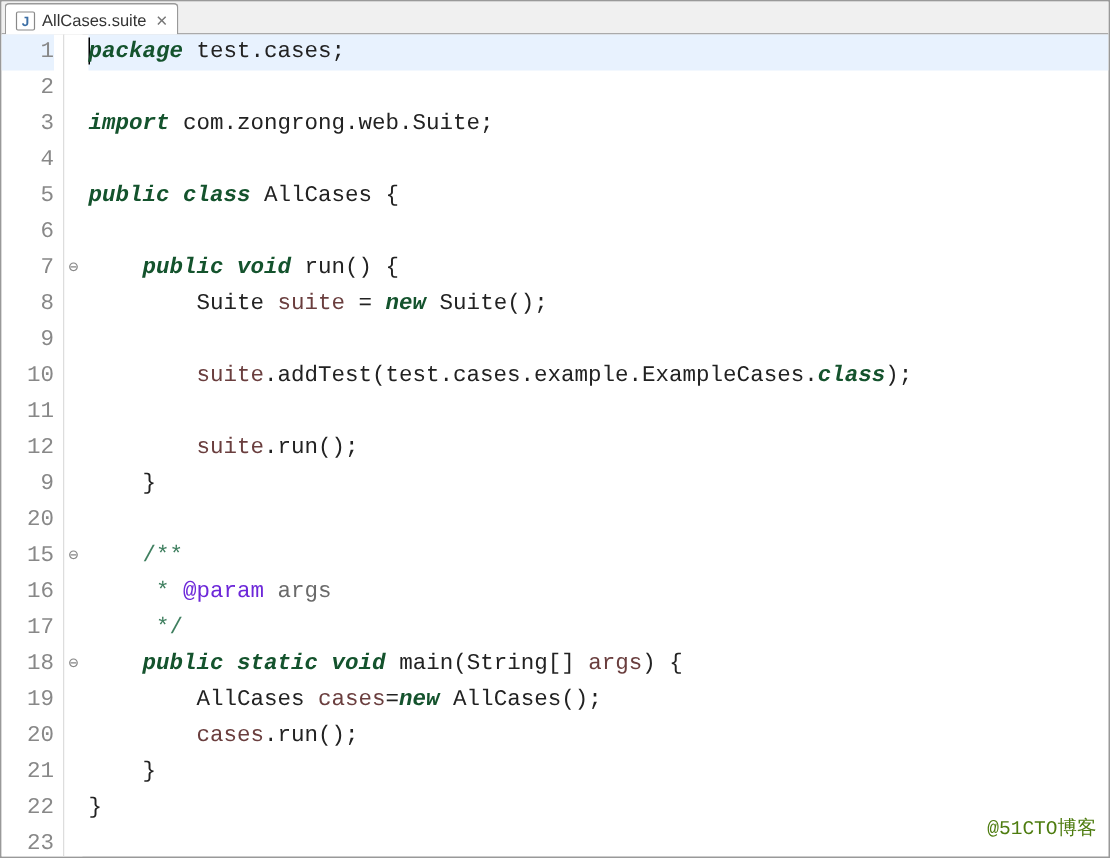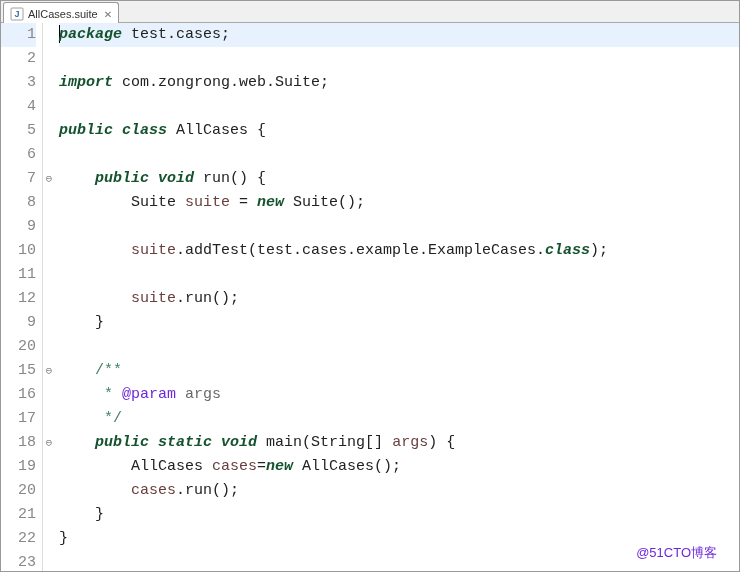--- a/index.html
+++ b/index.html
@@ -82,25 +82,25 @@
     .line { height: 24px; }
     .hl-line { background: #e8f2fe; }
     .kw { color: #14532d; font-weight: bold; font-style: italic; }
     .var { color: #6a3e3e; }
     .comment { color: #3f7f5f; }
     .doctag { color: #6d28d9; font-weight: normal; }
     .param { color: #6a6a6a; }
     .fold-mark { color: #888; font-size: 11px; line-height: 24px; display: inline-block; height: 24px; }
     .watermark {
       position: absolute;
-      right: 22px;
+      right: 8px;
       bottom: 6px;
-      color: #6d28d9;
+      color: #4d7c0f;
       font-size: 13px;
-      font-family: Liberation Sans, sans-serif;
+      font-family: Liberation Mono, monospace;
       pointer-events: none;
     }
     .caret {
       display: inline-block;
       width: 1px;
       height: 18px;
       background: #000;
       vertical-align: middle;
       margin-right: -1px;
     }

